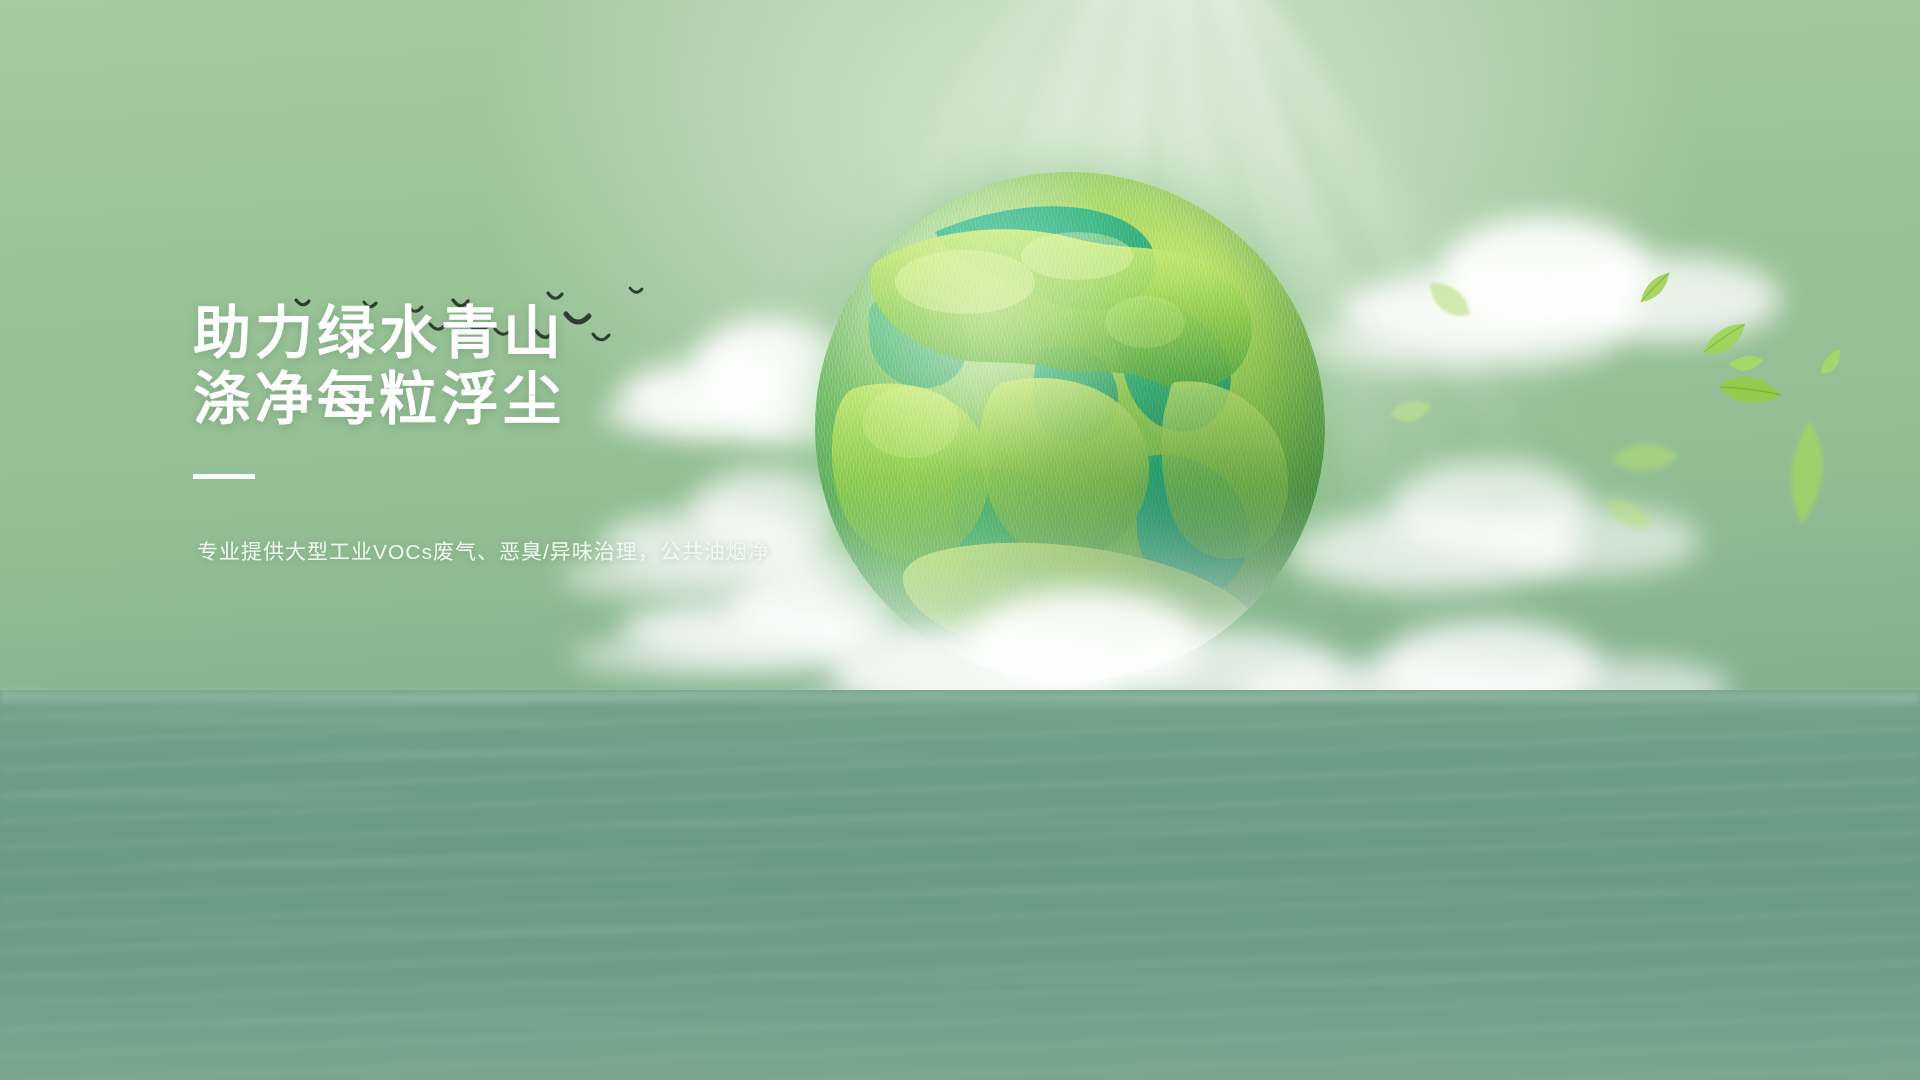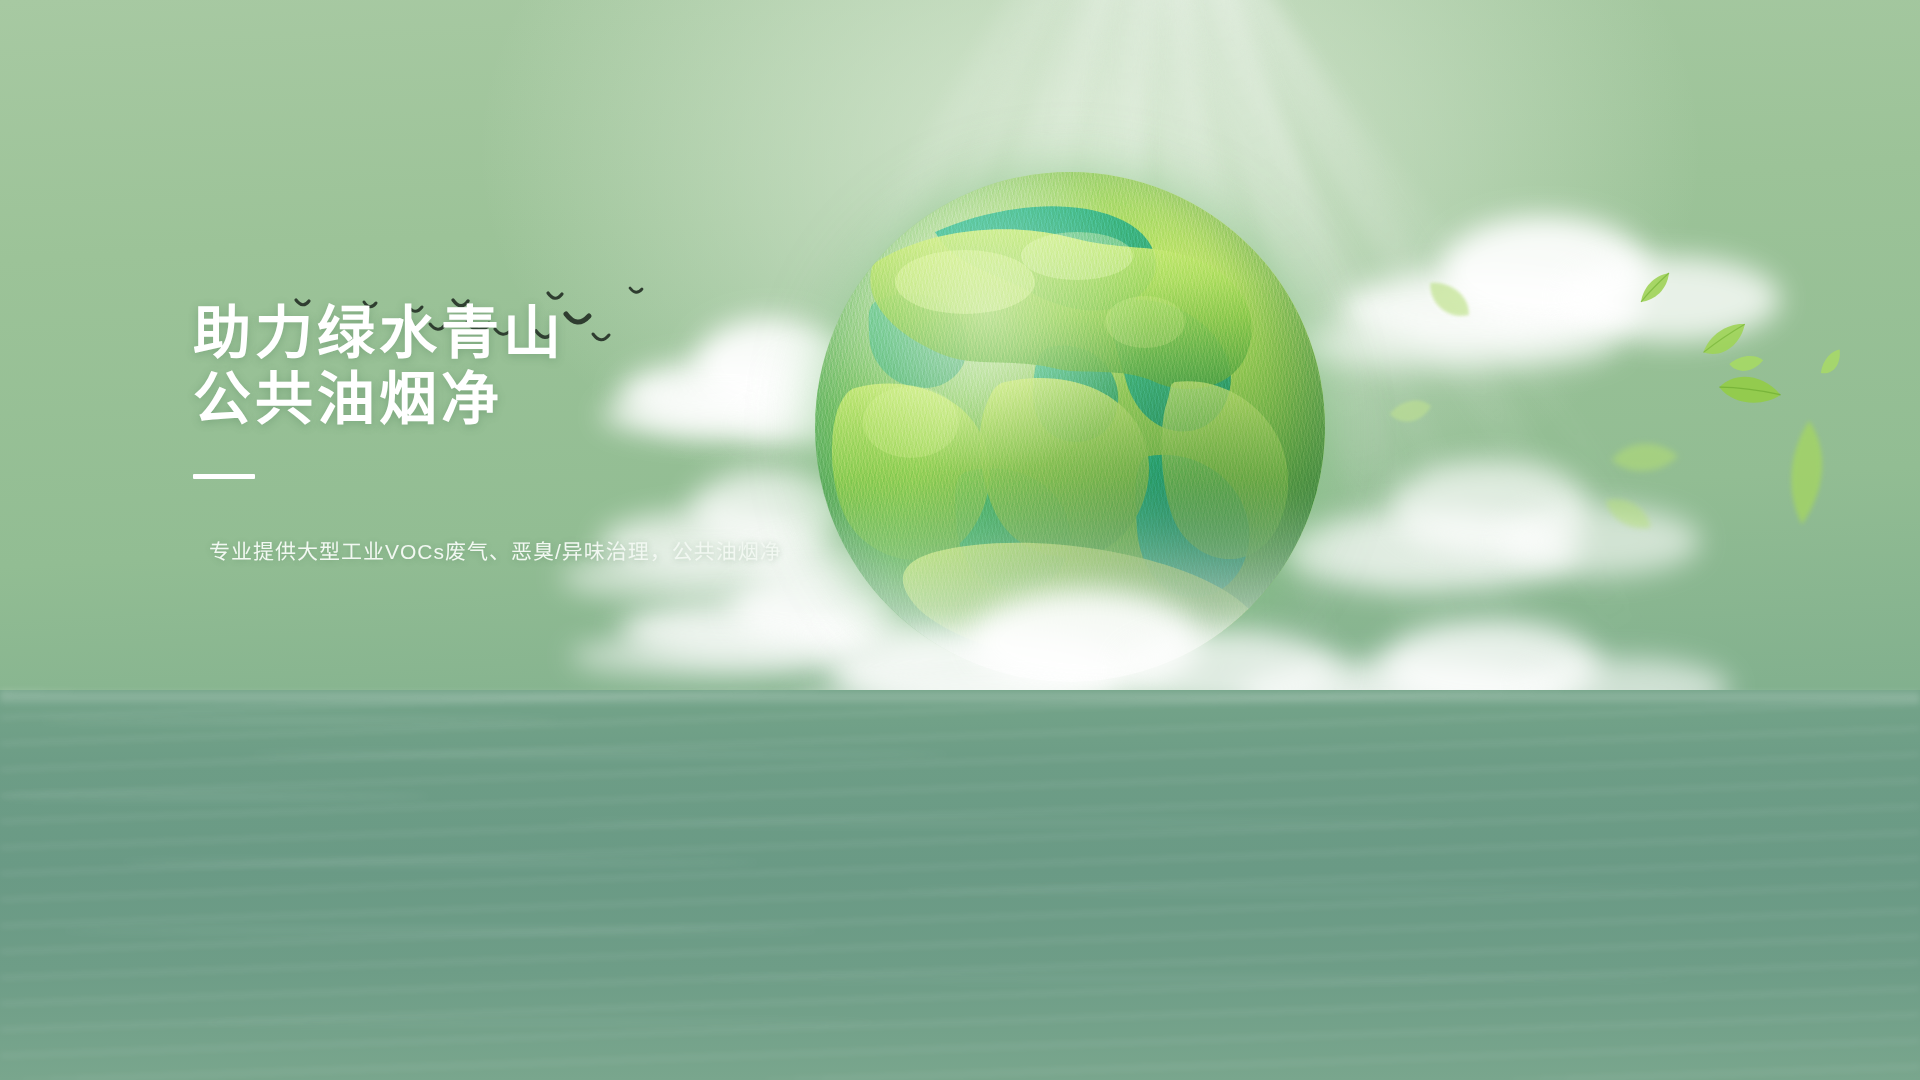--- a/index.html
+++ b/index.html
@@ -105,21 +105,21 @@
     letter-spacing:4px;text-shadow:0 2px 10px rgba(60,110,70,0.30);
     font-family:"Liberation Sans","DejaVu Sans",sans-serif;
   }
   .headline div{margin:0;padding:0;}
   .rule{width:62px;height:5px;background:#ffffff;margin-top:42px;border-radius:1px;}
   .sub{
     margin-top:50px;color:#f2f8f2;font-size:21px;line-height:45px;letter-spacing:1px;
     text-shadow:0 1px 6px rgba(60,110,70,0.28);
     font-family:"Liberation Sans","DejaVu Sans",sans-serif;
   }
-  .sub div{margin:16px;}
+  .sub div{margin:4px;}
 </style>
 </head>
 <body>
 
 <div class="banner">
 
   <div class="rays">
     <div class="ray r12"></div>
     <div class="ray r1"></div>
     <div class="ray r2"></div>
@@ -304,21 +304,21 @@
   </div>
   <div class="leaf" style="left:1388px;top:395px;transform:rotate(-8deg);filter:blur(1.5px);opacity:.55;">
     <svg width="46" height="34" viewBox="0 0 46 34">
         <path d="M2 16 C14 4 34 2 44 14 C32 30 12 30 2 16Z" fill="#c2e48f"></path>
       </svg>
   </div>
 
   <div class="copy">
     <div class="headline">
       <div>助力绿水青山</div>
-      <div>公共油烟净</div>
+      <div>涤净每粒浮尘</div>
     </div>
     <div class="rule"></div>
     <div class="sub">
       <div>专业提供大型工业VOCs废气、恶臭/异味治理，公共油烟净</div>
     </div>
   </div>
 
 </div>
 
 </body></html>

